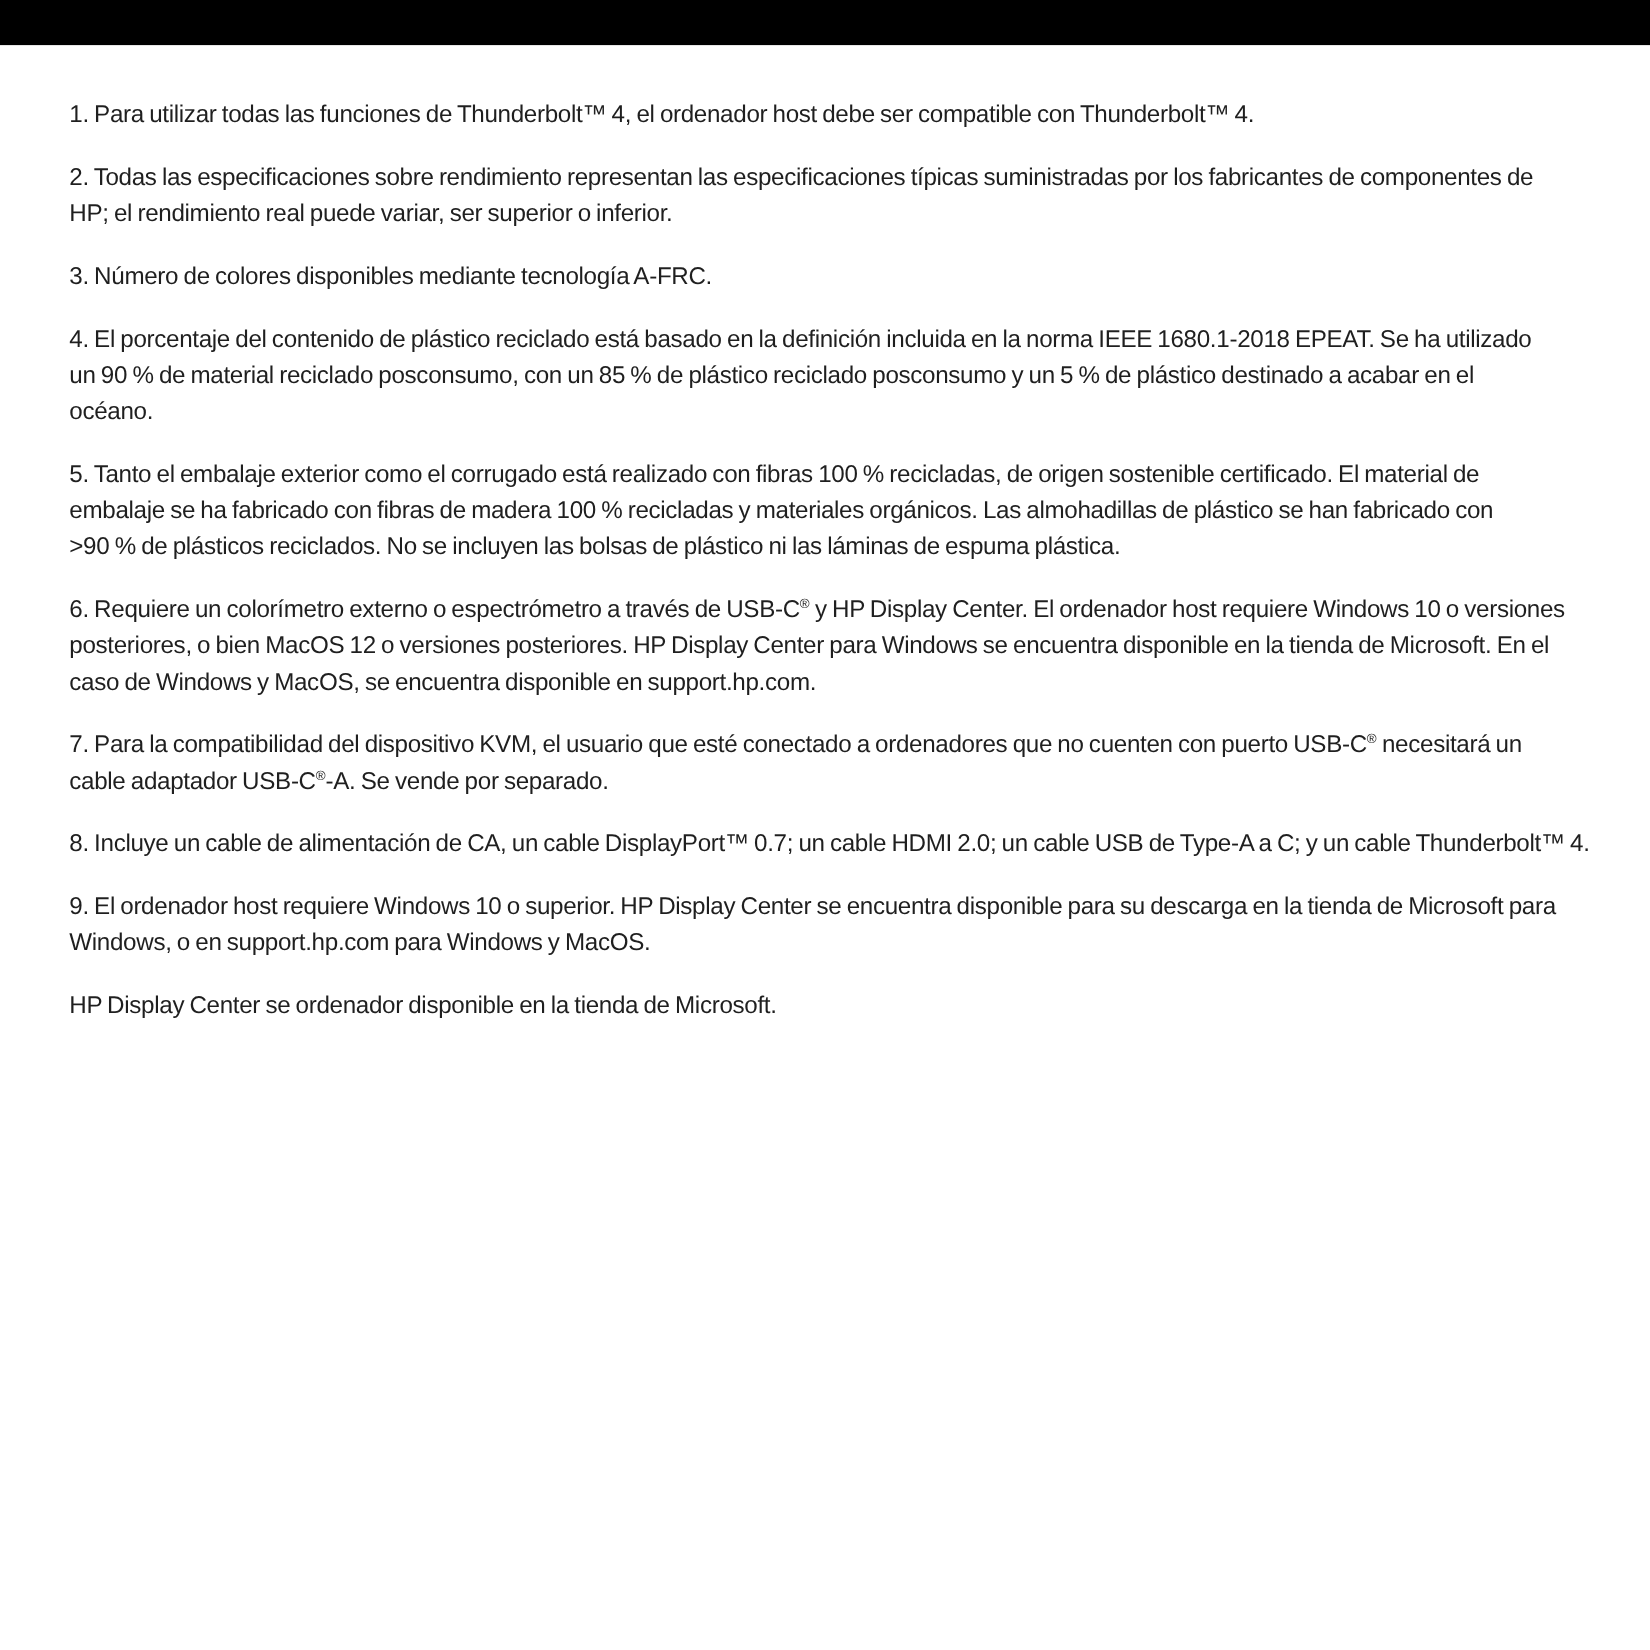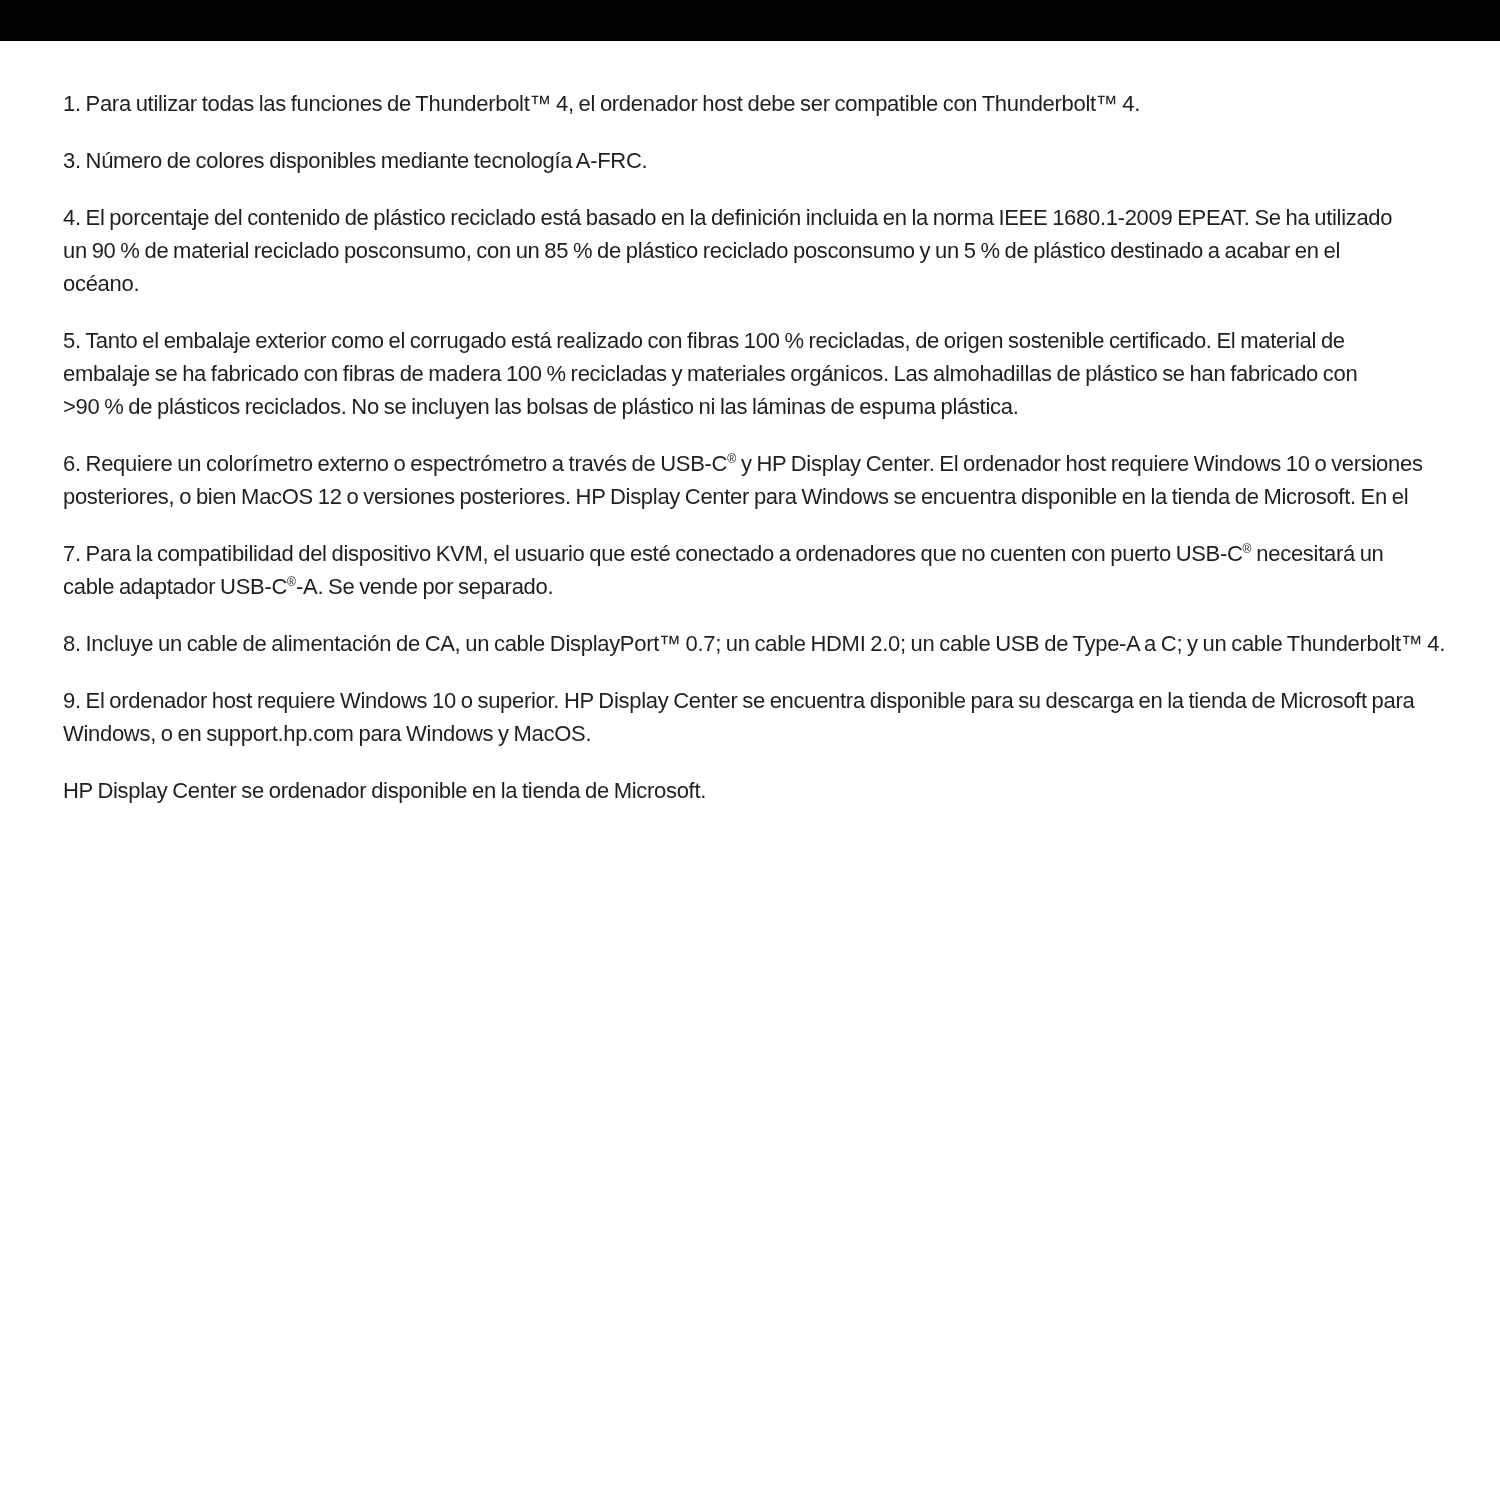--- a/index.html
+++ b/index.html
@@ -57,35 +57,40 @@
 </head>
 <body>
 
 <div class="page" style="background: rgb(255, 255, 255);">
   <div class="top-bar" style="background: rgb(0, 0, 0);"></div>
   <div class="footnotes" id="footnotes-root" style="color: rgb(31, 31, 31);">
       <p class="footnote">
         <span class="line">1. Para utilizar todas las funciones de Thunderbolt™ 4, el ordenador host debe ser compatible con Thunderbolt™ 4.</span>
       </p>
       <p class="footnote">
+        <span class="line">2. Todas las especificaciones sobre rendimiento representan las especificaciones típicas suministradas por los fabricantes de componentes de</span>
+        <span class="line">HP; el rendimiento real puede variar, ser superior o inferior.</span>
+      </p>
+      <p class="footnote">
         <span class="line">3. Número de colores disponibles mediante tecnología A-FRC.</span>
       </p>
       <p class="footnote">
-        <span class="line">4. El porcentaje del contenido de plástico reciclado está basado en la definición incluida en la norma IEEE 1680.1-2009 EPEAT. Se ha utilizado</span>
+        <span class="line">4. El porcentaje del contenido de plástico reciclado está basado en la definición incluida en la norma IEEE 1680.1-2018 EPEAT. Se ha utilizado</span>
         <span class="line">un 90 % de material reciclado posconsumo, con un 85 % de plástico reciclado posconsumo y un 5 % de plástico destinado a acabar en el</span>
         <span class="line">océano.</span>
       </p>
       <p class="footnote">
         <span class="line">5. Tanto el embalaje exterior como el corrugado está realizado con fibras 100 % recicladas, de origen sostenible certificado. El material de</span>
         <span class="line">embalaje se ha fabricado con fibras de madera 100 % recicladas y materiales orgánicos. Las almohadillas de plástico se han fabricado con</span>
         <span class="line">&gt;90 % de plásticos reciclados. No se incluyen las bolsas de plástico ni las láminas de espuma plástica.</span>
       </p>
       <p class="footnote">
         <span class="line">6. Requiere un colorímetro externo o espectrómetro a través de USB-C<sup class="reg">®</sup> y HP Display Center. El ordenador host requiere Windows 10 o versiones</span>
         <span class="line">posteriores, o bien MacOS 12 o versiones posteriores. HP Display Center para Windows se encuentra disponible en la tienda de Microsoft. En el</span>
+        <span class="line">caso de Windows y MacOS, se encuentra disponible en support.hp.com.</span>
       </p>
       <p class="footnote">
         <span class="line">7. Para la compatibilidad del dispositivo KVM, el usuario que esté conectado a ordenadores que no cuenten con puerto USB-C<sup class="reg">®</sup> necesitará un</span>
         <span class="line">cable adaptador USB-C<sup class="reg">®</sup>-A. Se vende por separado.</span>
       </p>
       <p class="footnote">
         <span class="line">8. Incluye un cable de alimentación de CA, un cable DisplayPort™ 0.7; un cable HDMI 2.0; un cable USB de Type-A a C; y un cable Thunderbolt™ 4.</span>
       </p>
       <p class="footnote">
         <span class="line">9. El ordenador host requiere Windows 10 o superior. HP Display Center se encuentra disponible para su descarga en la tienda de Microsoft para</span>

